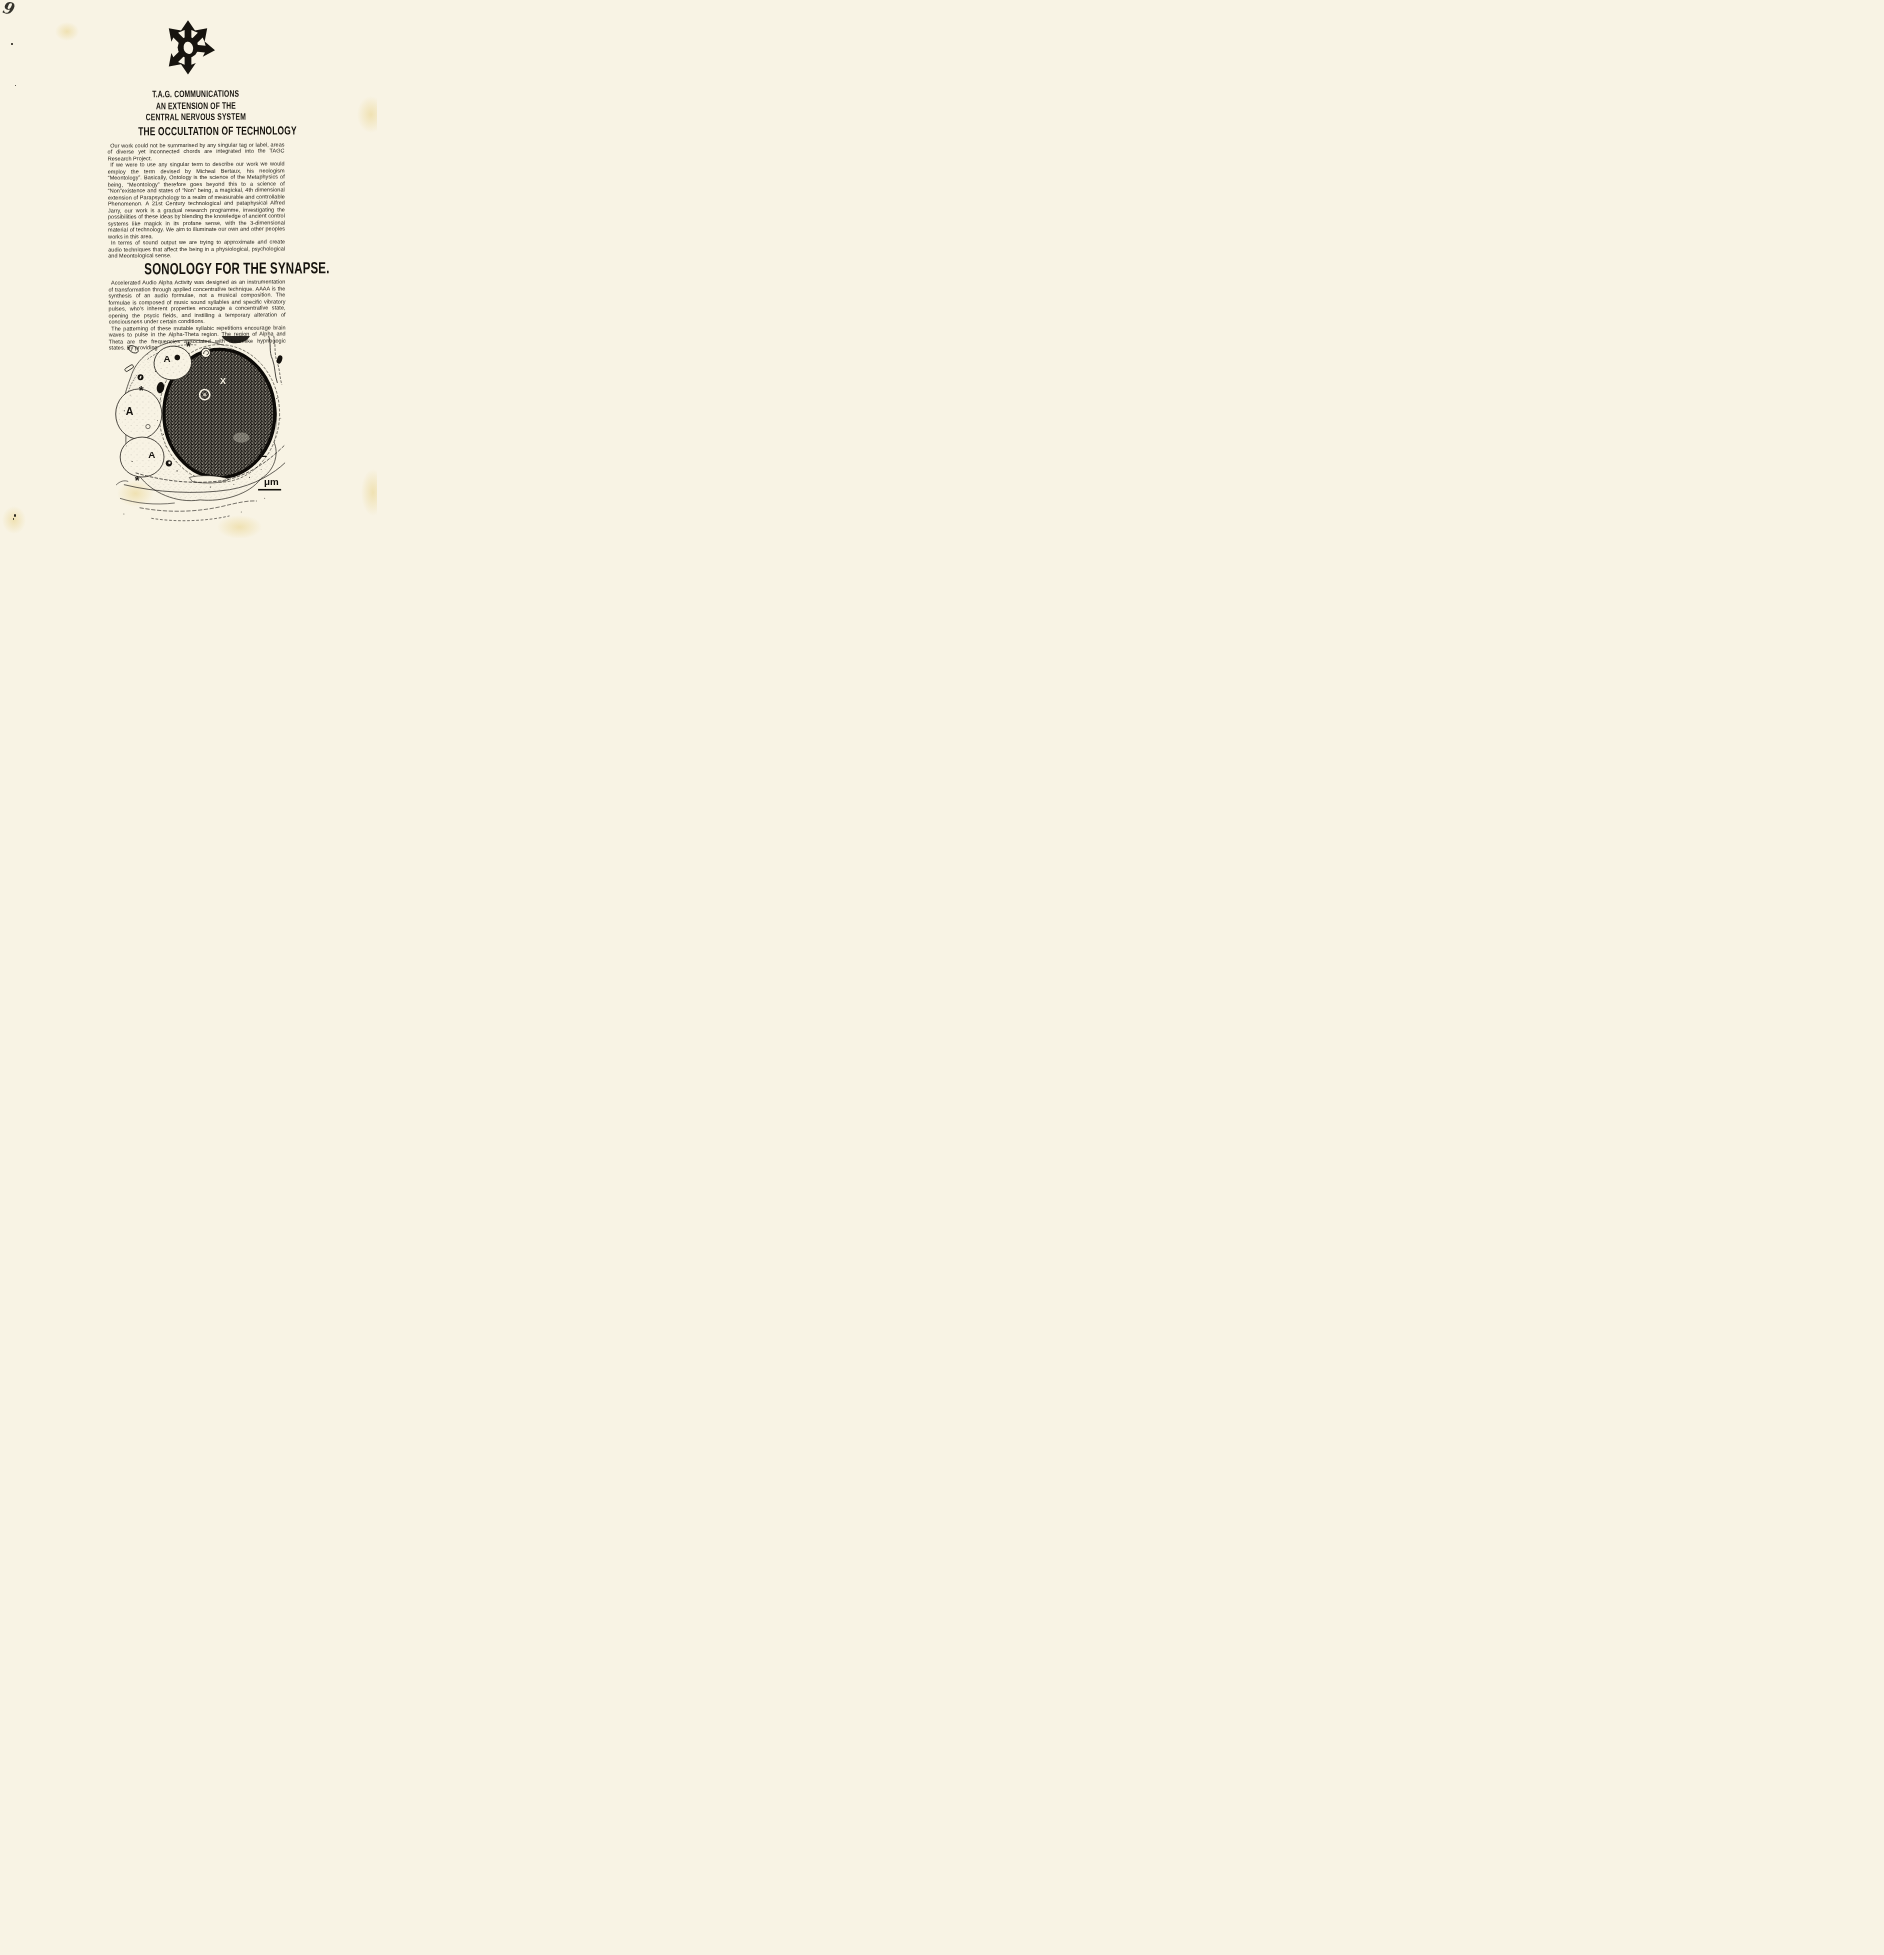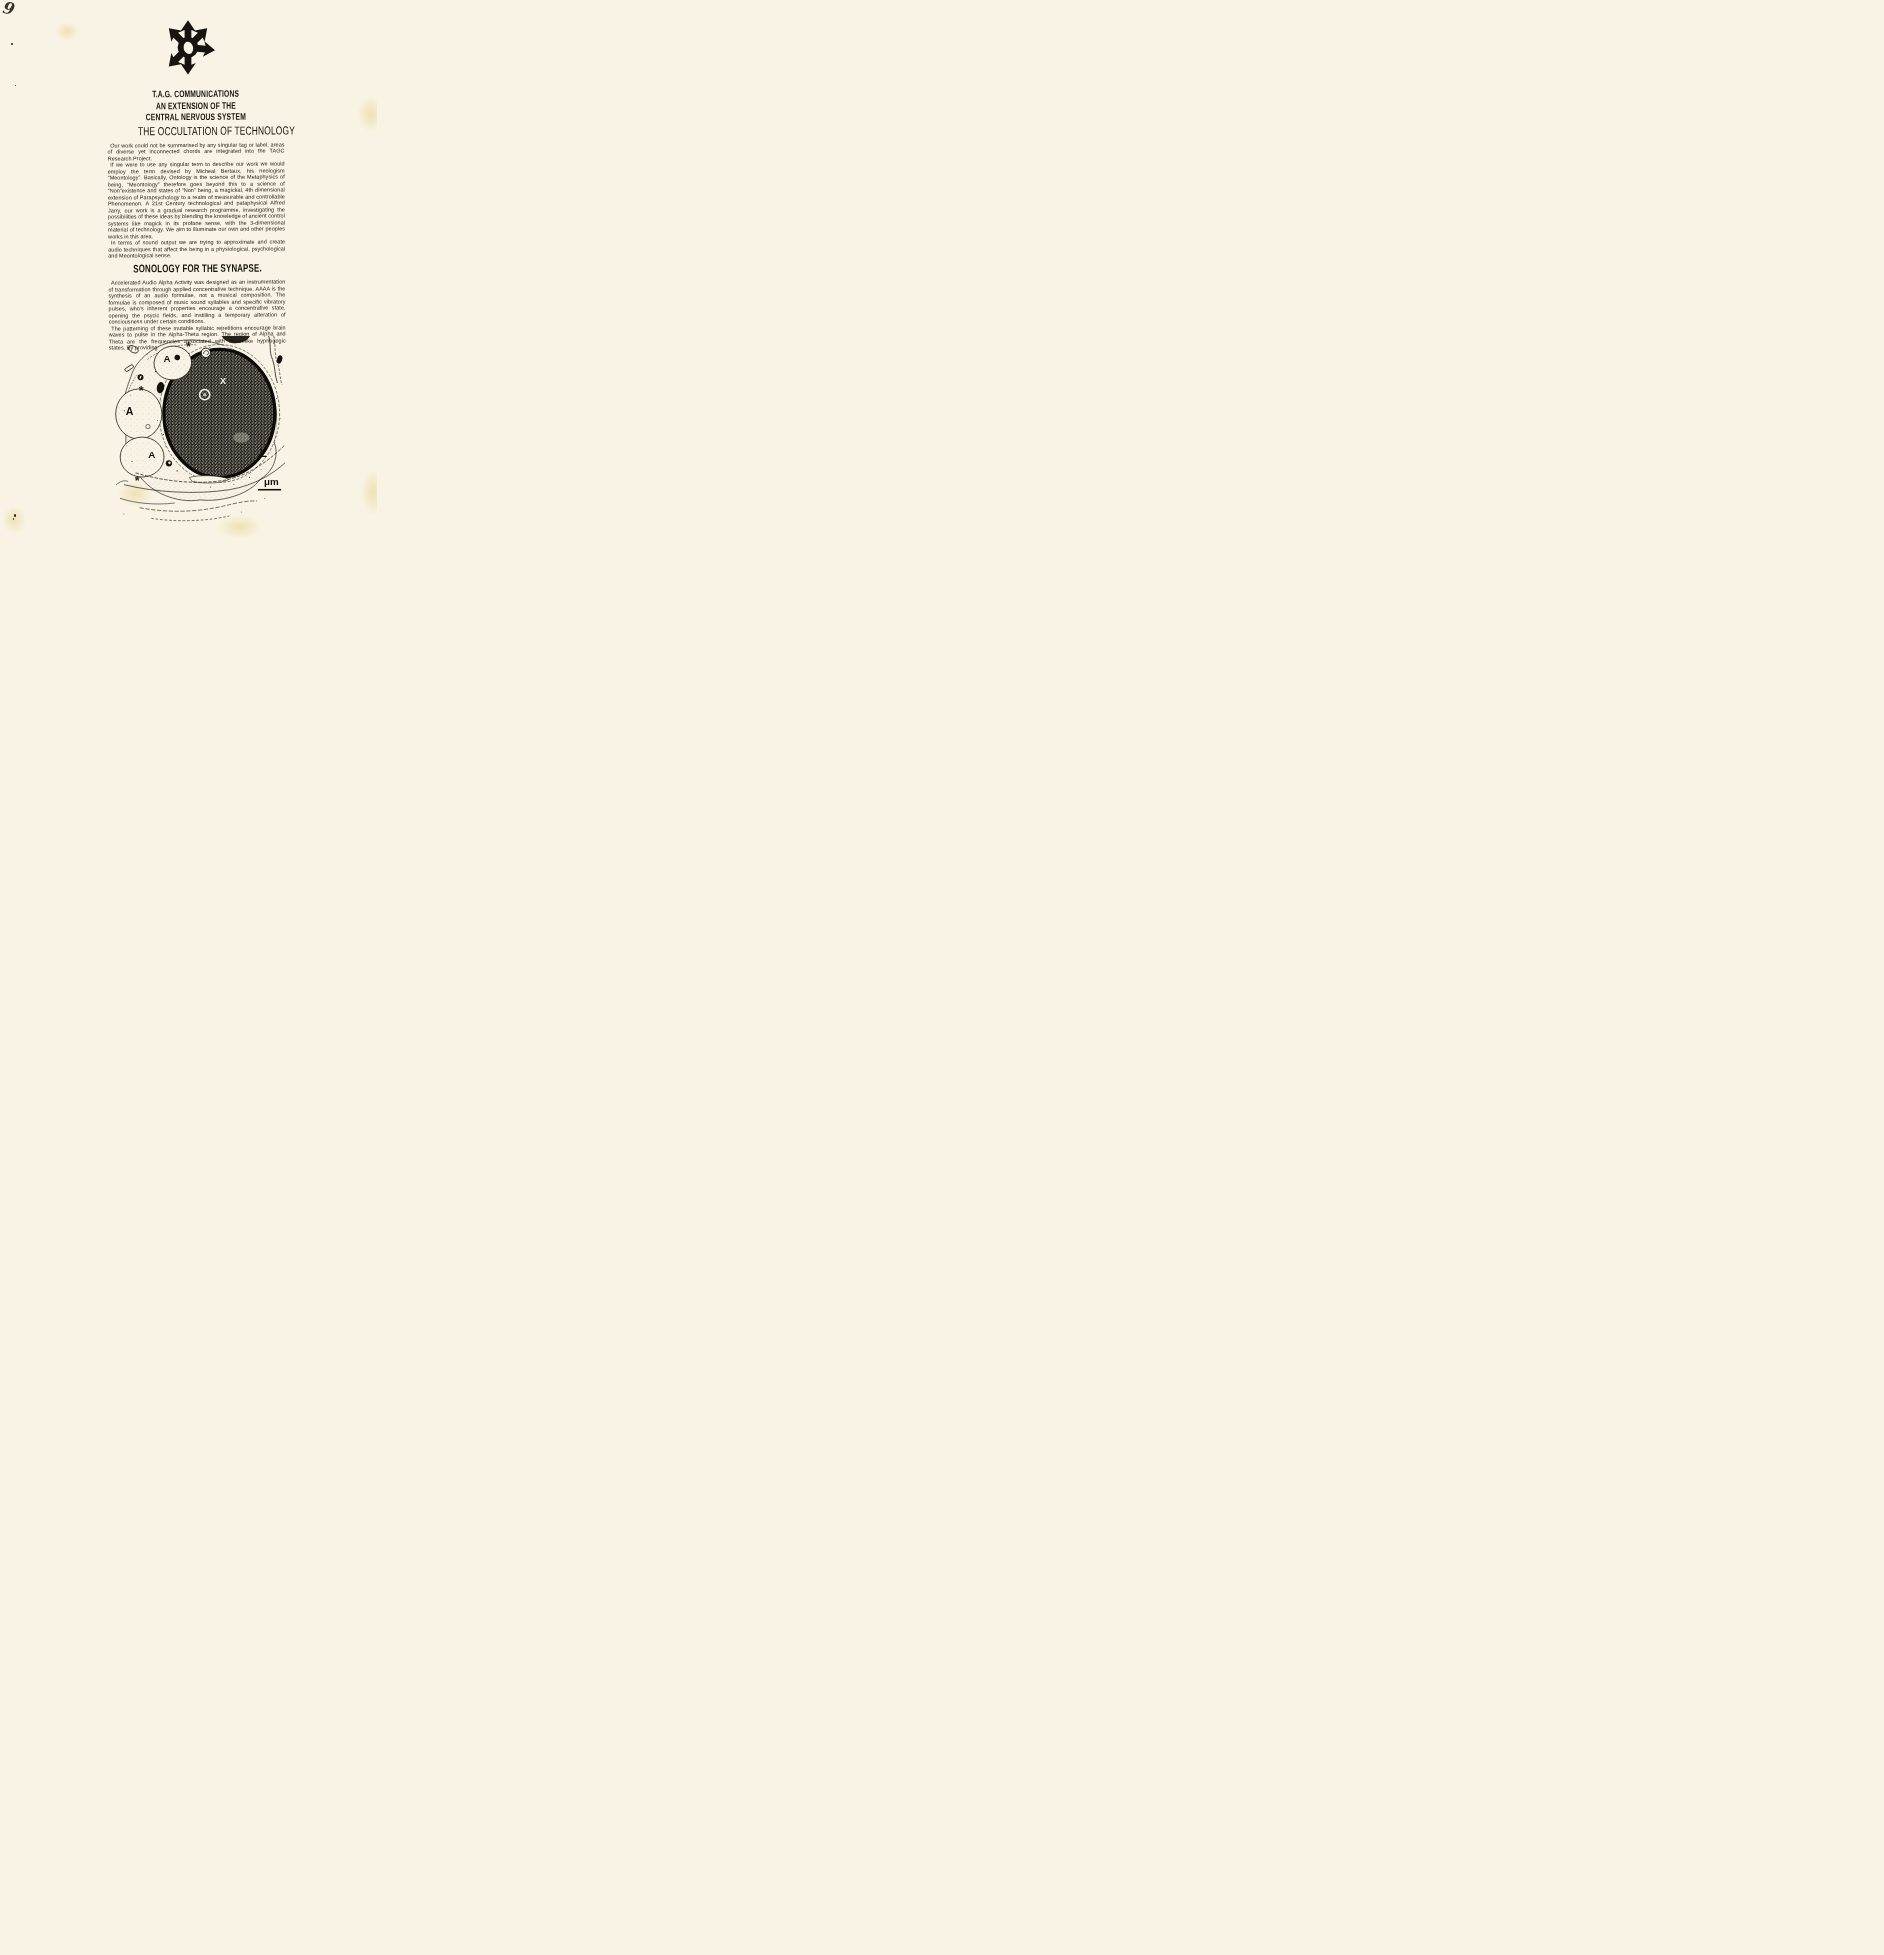--- a/index.html
+++ b/index.html
@@ -24,22 +24,22 @@
   .logo{position:absolute;left:160px;top:18px;width:56px;height:60px;}
   
   .column{
     position:absolute;left:108px;top:88px;width:177px;
     transform:rotate(-0.35deg);
   }
   .mast{ text-align:center;font-weight:bold;color:#17140f;
     font-size:9.4px;line-height:11.7px;letter-spacing:0.2px;}
   .condense{display:inline-block;transform:scaleX(.72);transform-origin:50% 50%;white-space:nowrap;}
   h1.sect{margin:2.3px 0 3.9px;text-align:center;font-size:11.7px;line-height:12.5px;
-    font-weight:normal;color:#16130e;letter-spacing:0.2px;}
-  h2.sect{margin:4.7px 0 3.9px;text-align:left;font-size:11px;line-height:11.7px;
+    font-weight:bold;color:#16130e;letter-spacing:0.2px;}
+  h2.sect{margin:4.7px 0 3.9px;text-align:left;font-size:16px;line-height:11.7px;
     font-weight:bold;color:#16130e;letter-spacing:0.2px;}
   .bodytext p{
     margin:0;text-align:justify;text-indent:2.7px;
     font-size:5.5px;line-height:6.5px;letter-spacing:0.04px;color:#201d17;
   }
   
   .micro{position:absolute;left:112px;top:336px;width:174px;height:194px;}
   .micro svg{width:100%;height:100%;display:block;}
   text.figlabel{font-family:"Liberation Sans",sans-serif;font-weight:bold;}
 </style>

